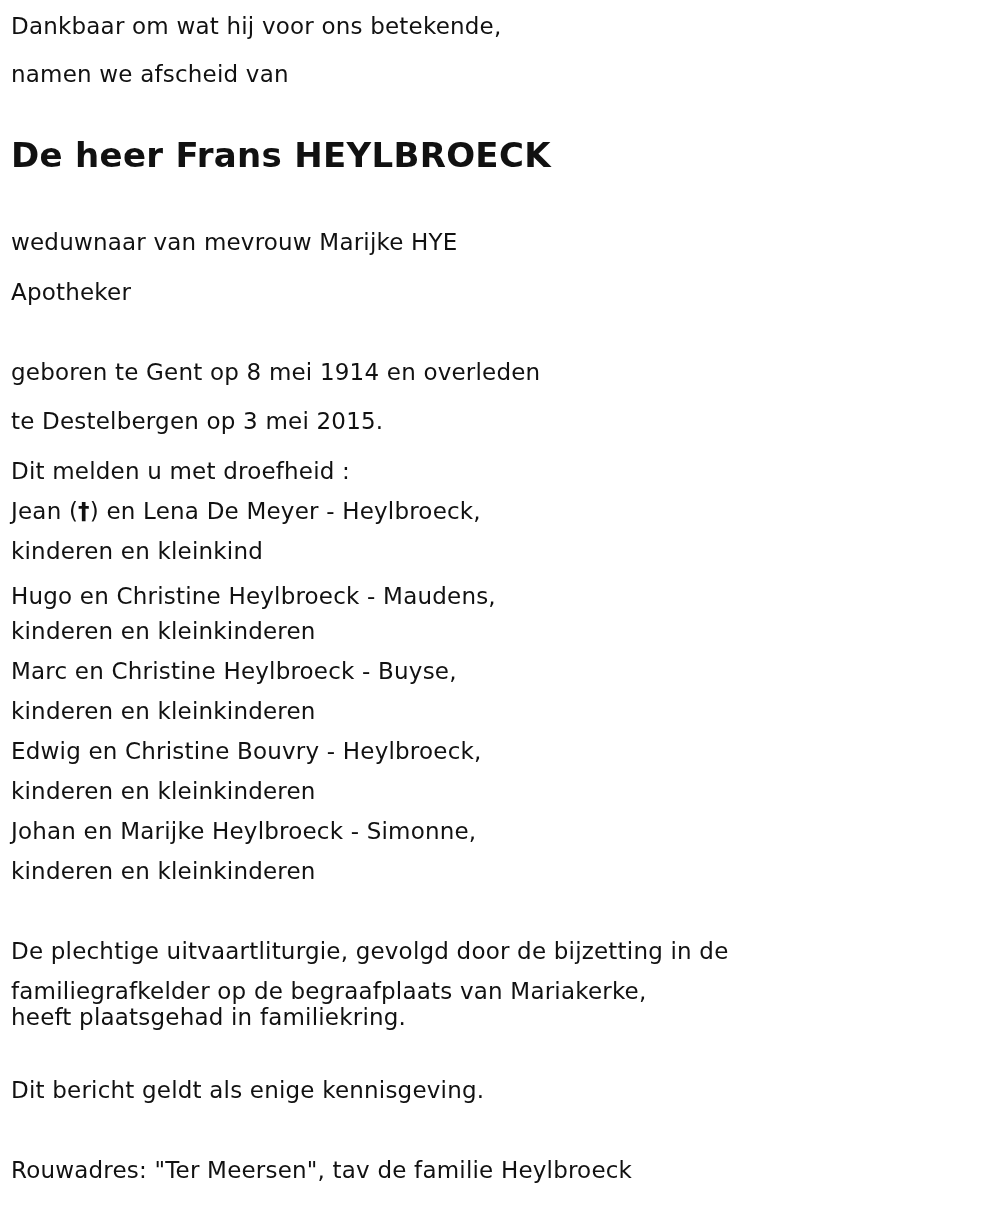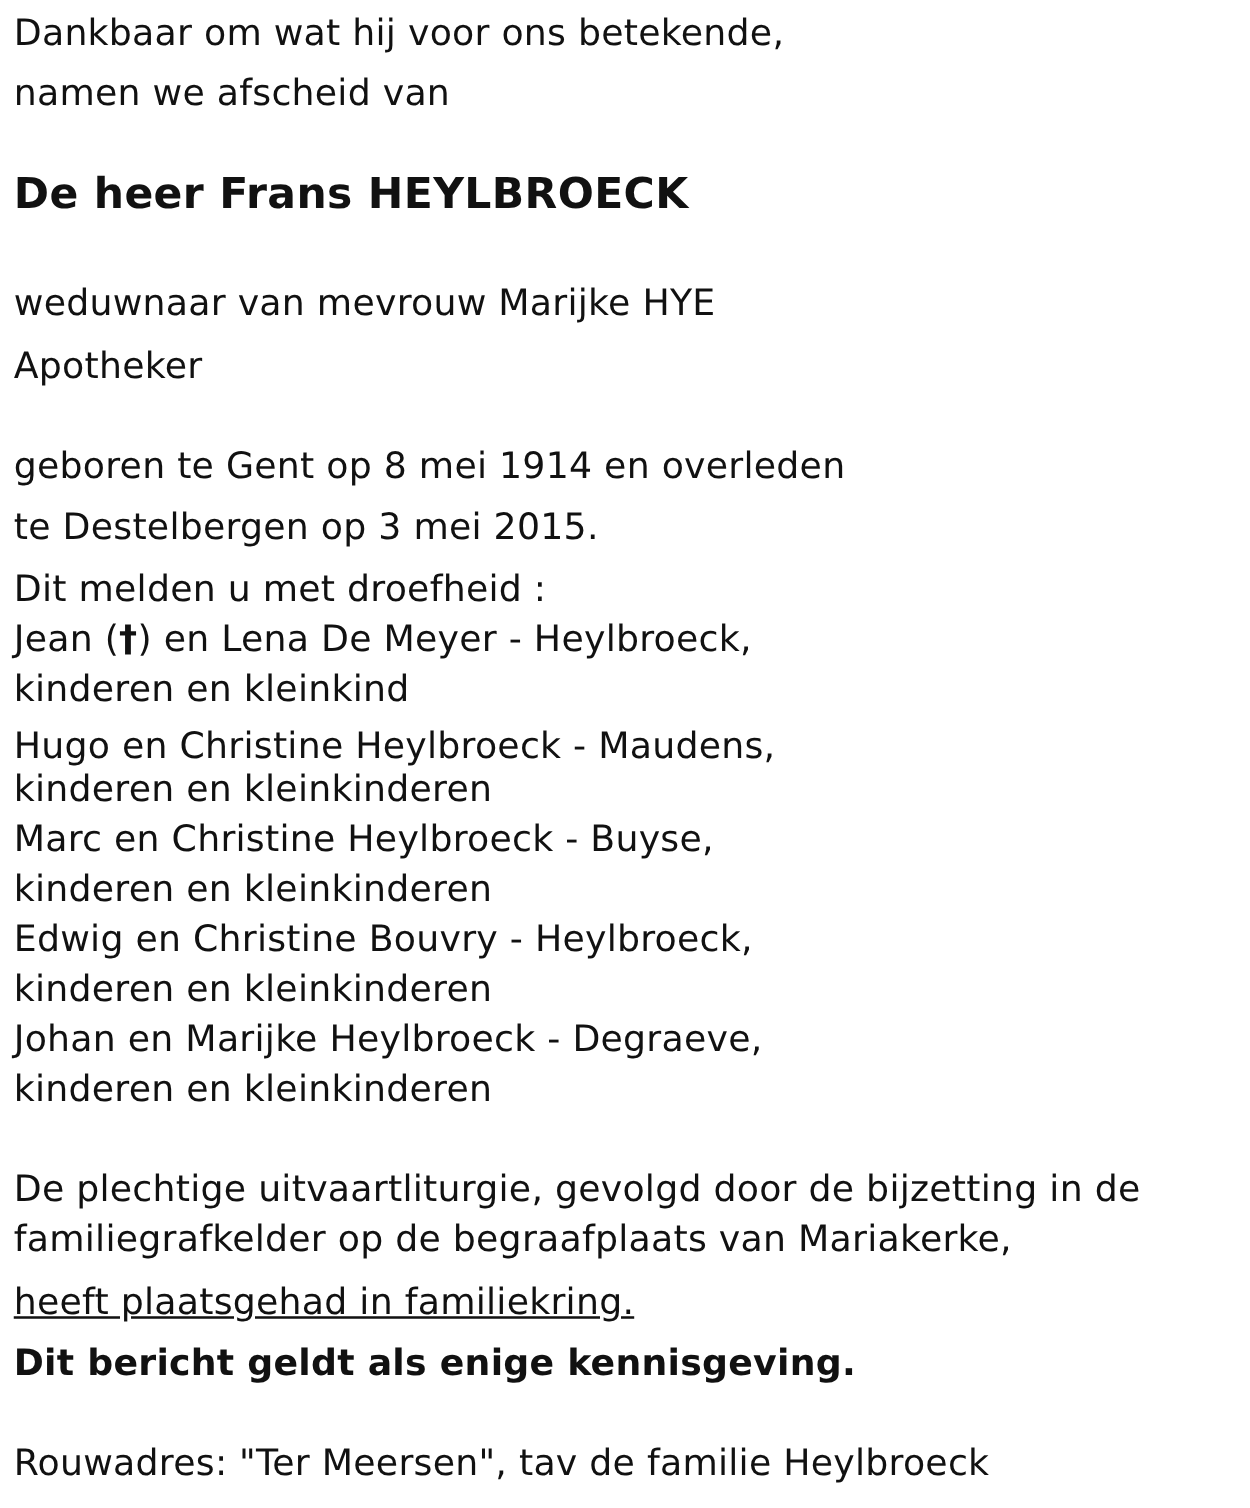--- a/index.html
+++ b/index.html
@@ -11,37 +11,37 @@
       width: 1000px;
       height: 1206px;
       position: relative;
       overflow: hidden;
       font-family: "DejaVu Sans", sans-serif;
       color: #111111;
     }
     .line {
       position: absolute;
       left: 11px;
-      font-size: 29px;
+      font-size: 23px;
       line-height: 30px;
       white-space: nowrap;
       letter-spacing: 0.2px;
       font-weight: normal;
     }
     .title {
       position: absolute;
       left: 11px;
       font-size: 34px;
       line-height: 42px;
       font-weight: bold;
       white-space: nowrap;
       letter-spacing: 0.3px;
     }
     .bold {
-      font-weight: bold;
+      font-weight: normal;
       text-align: right;
     }
     .cross {
       font-weight: bold;
     }
   </style>
 </head>
 <body>
 
 <div>
@@ -61,24 +61,24 @@
   <div class="line" style="top:496px;">
     <span>Jean (</span><span class="cross">†</span><span>) en Lena De Meyer - Heylbroeck,</span>
   </div>
   <div class="line" style="top:536px;">kinderen en kleinkind</div>
   <div class="line" style="top:581px;">Hugo en Christine Heylbroeck - Maudens,</div>
   <div class="line" style="top:616px;">kinderen en kleinkinderen</div>
   <div class="line" style="top:656px;text-align:right;">Marc en Christine Heylbroeck - Buyse,</div>
   <div class="line" style="top:696px;">kinderen en kleinkinderen</div>
   <div class="line" style="top:736px;">Edwig en Christine Bouvry - Heylbroeck,</div>
   <div class="line" style="top:776px;">kinderen en kleinkinderen</div>
-  <div class="line" style="top:816px;">Johan en Marijke Heylbroeck - Degraeve,</div>
+  <div class="line" style="top:816px;">Johan en Marijke Heylbroeck - Simonne,</div>
   <div class="line" style="top:856px;">kinderen en kleinkinderen</div>
 
   <div class="line" style="top:936px;">De plechtige uitvaartliturgie, gevolgd door de bijzetting in de</div>
   <div class="line" style="top:976px;">familiegrafkelder op de begraafplaats van Mariakerke,</div>
-  <div class="line" style="top:1026px;text-decoration:underline;">heeft plaatsgehad in familiekring.</div>
+  <div class="line" style="top:1002px;">heeft plaatsgehad in familiekring.</div>
 
   <div class="line bold" style="top:1075px;">Dit bericht geldt als enige kennisgeving.</div>
 
   <div class="line" style="top:1155px;">Rouwadres: "Ter Meersen", tav de familie Heylbroeck</div>
 
 </div>
 
 </body></html>

